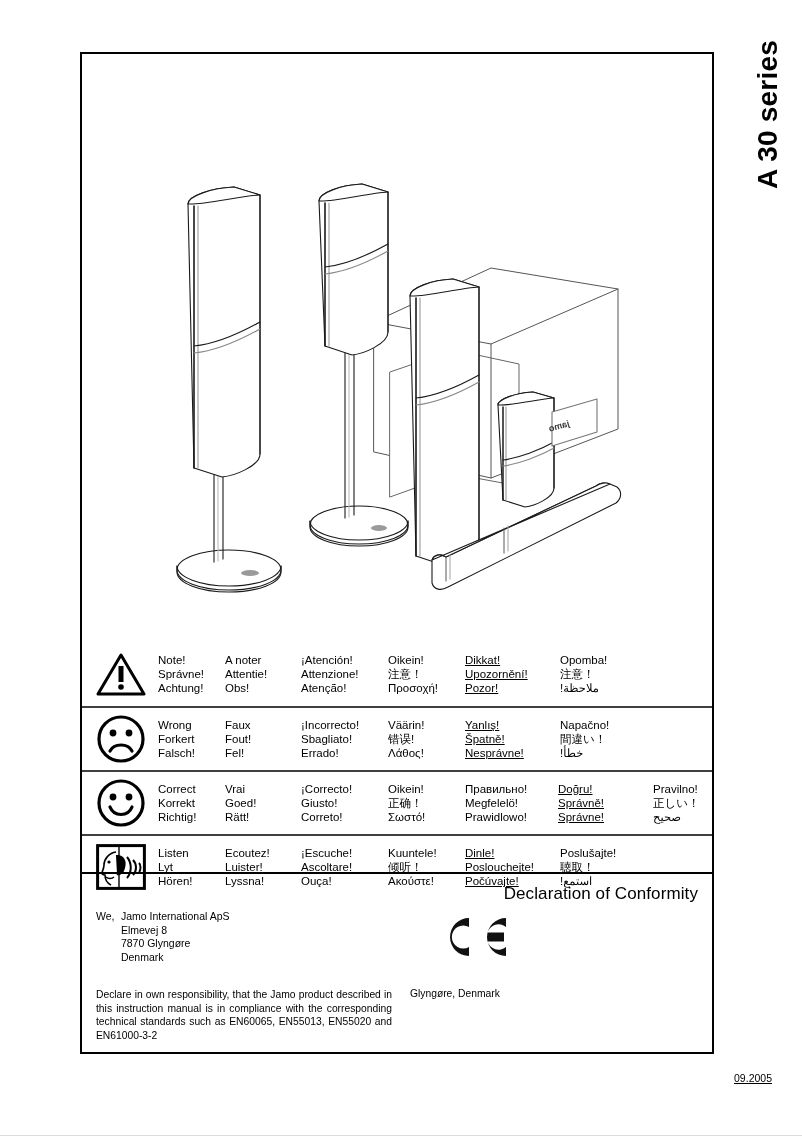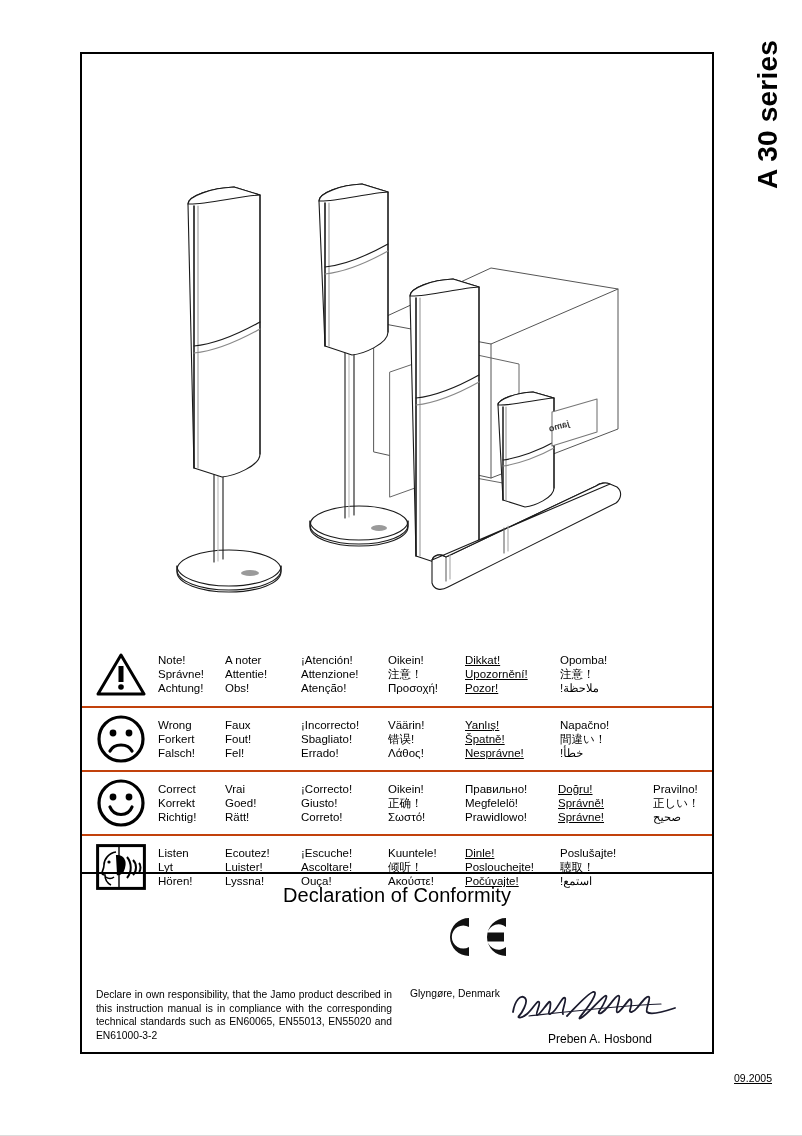--- a/index.html
+++ b/index.html
@@ -57,21 +57,21 @@
   
   .warn-table {
     position: absolute;
     left: 0;
     top: 588px;
     width: 630px;
   }
   .warn-row {
     display: flex;
     align-items: center;
-    border-top: 2px solid #c2410c;
+    border-top: 2px solid #404040;
     padding: 5px 0 5px 0;
     min-height: 64px;
   }
   .warn-row:first-child { border-top: none; }
   .warn-icon {
     width: 58px;
     min-width: 58px;
     display: flex;
     align-items: center;
     justify-content: center;
@@ -102,22 +102,22 @@
   .decl {
     position: absolute;
     left: 0;
     top: 818px;
     width: 630px;
     height: 180px;
     border-top: 2px solid #000;
     padding: 8px 14px 0 14px;
   }
   .decl-title {
-    text-align: center;
-    font-size: 20px;
+    text-align: right;
+    font-size: 17px;
     font-weight: normal;
     margin: 2px 0 0 0;
     letter-spacing: 0.1px;
   }
   .decl-addr {
     position: absolute;
     left: 14px;
     top: 36px;
     font-size: 10.5px;
     line-height: 13.5px;
@@ -501,45 +501,37 @@
           <span class="ln">聴取！</span>
           <span class="ln">!استمع</span>
         </div>
       </div>
     </div>
   </div>
 
   <div class="decl">
     <div class="decl-title">Declaration of Conformity</div>
 
+    <div class="decl-addr">
+      <span class="we">We,</span>
+      <span class="addr-lines">
+        <span style="display:block">Jamo International ApS</span>
+        <span style="display:block">Elmevej 8</span>
+        <span style="display:block">7870 Glyngøre</span>
+        <span style="display:block">Denmark</span>
+      </span>
+    </div>
 
     <div class="ce-mark">
       <svg width="74" height="50" viewBox="0 0 74 50">
         <path d="M31 6 A 19 19 0 1 0 31 44 L31 35 A 11.5 11.5 0 1 1 31 15 Z" fill="#111"></path>
         <path d="M68 6 A 19 19 0 1 0 68 44 L68 35 A 11.5 11.5 0 0 1 49.5 29.5 L66 29.5 L66 20.5 L49.5 20.5 A 11.5 11.5 0 0 1 68 15 Z" fill="#111"></path>
       </svg>
     </div>
 
     <div class="decl-body">Declare in own responsibility, that the Jamo product described in this instruction manual is in compliance with the corresponding technical standards such as EN60065, EN55013, EN55020 and EN61000-3-2</div>
     <div class="decl-place">Glyngøre, Denmark</div>
 
-    <div class="sig-wrap">
-      <svg width="190" height="40" viewBox="0 0 190 40">
-        <g fill="none" stroke="#1b1b2e" stroke-linecap="round" stroke-linejoin="round">
-          <path d="M8 26 C 10 14, 16 8, 20 12 C 24 16, 16 28, 14 30 C 12 32, 16 33, 22 28
-                   C 28 23, 32 14, 34 16 C 36 18, 30 28, 32 29 C 34 30, 40 20, 44 16
-                   C 46 14, 46 20, 44 26 C 43 29, 46 29, 50 24 C 54 19, 58 10, 60 12
-                   C 62 14, 56 26, 58 28" stroke-width="1.8"></path>
-          <path d="M62 30 C 70 22, 82 8, 88 6 C 93 5, 88 14, 82 22 C 76 30, 72 34, 76 32
-                   C 82 29, 96 12, 100 10 C 104 8, 99 18, 95 24 C 92 28, 95 29, 100 24
-                   C 106 18, 112 8, 114 10 C 116 12, 110 24, 112 26 C 114 28, 120 18, 124 14
-                   C 127 11, 127 18, 125 24 C 124 27, 128 27, 132 22 C 137 16, 142 9, 144 11
-                   C 146 13, 140 24, 142 26 C 145 29, 158 26, 170 22" stroke-width="1.8"></path>
-          <path d="M24 30 C 60 26, 110 20, 156 18" stroke-width="1.2"></path>
-        </g>
-      </svg>
-      <div class="sig-name">Preben A. Hosbond</div>
-    </div>
   </div>
 </div>
 
 <div class="footer-date">09.2005</div>
 <div class="page-edge"></div>
 
 </body></html>

